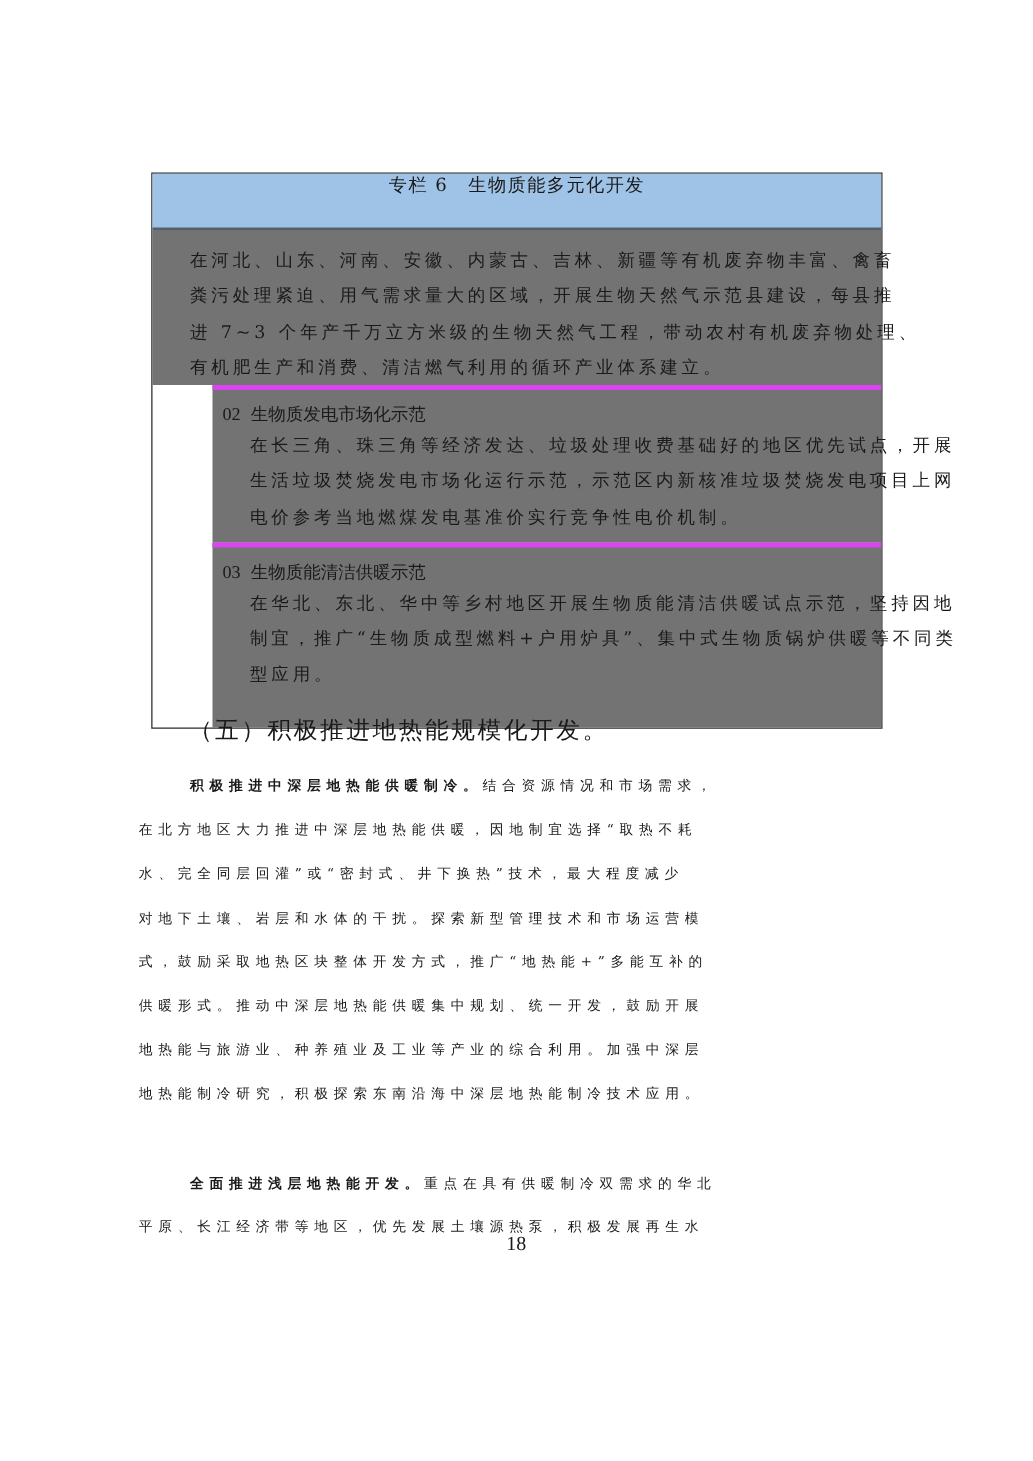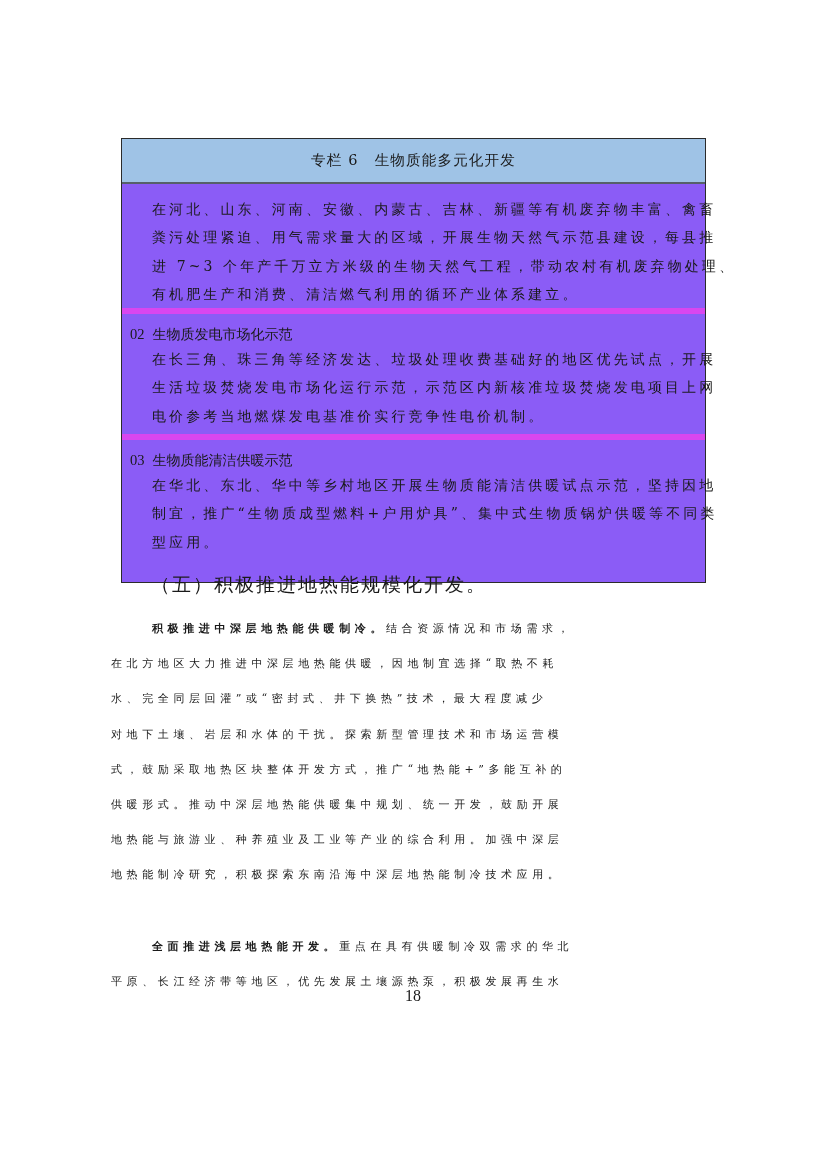--- a/index.html
+++ b/index.html
@@ -3,25 +3,25 @@
 <meta charset="utf-8">
 <style>
   html, body { margin: 0; padding: 0; background: #ffffff; }
   body { width: 826px; height: 1169px; position: relative; overflow: hidden;
          font-family: "DejaVu Serif", "Liberation Serif", serif; color: #1a1a1a; }
   .page { position: absolute; left: 0; top: 0; width: 826px; height: 1169px; }
 
   .box { position: absolute; left: 121px; top: 138px; width: 585px;
          border: 1.5px solid #2b2b2b; box-sizing: border-box; }
   .box-header { height: 43px; background: #9fc3e6; border-bottom: 2px solid #56606a;
-                display: flex; align-items: center; justify-content: center;
+                display: flex; justify-content: center;
                 font-size: 14.5px; letter-spacing: 1.2px; }
   .box-header .num { margin-right: 16px; }
-  .box-row { background: #8b5cf6; box-sizing: border-box; padding: 9px 8px 0 8px; }
-  .box-row + .box-row { border-top: 6px solid #d946ef; }
+  .box-row { background: #737373; box-sizing: border-box; padding: 9px 8px 0 8px; }
+  .box-row + .box-row { border-top: 4px solid #d946ef; margin-left: 48px; }
   .row-1 { height: 124px; padding-top: 11px; }
   .row-2 { height: 126px; }
   .row-3 { height: 148px; }
   .row-title { font-size: 14px; line-height: 22px; height: 22px; white-space: nowrap; }
   .row-title .code { font-family: "Liberation Serif", serif; margin-right: 8px; font-size: 14.5px; }
   .row-body { font-size: 14px; line-height: 28.3px; padding-left: 22px; letter-spacing: 3.1px;
               text-align: justify; }
   .row-body .ln { display: block; white-space: nowrap; height: 28.3px; }
 
   .heading { position: absolute; left: 151px; top: 569px; font-size: 19px; line-height: 30px;

